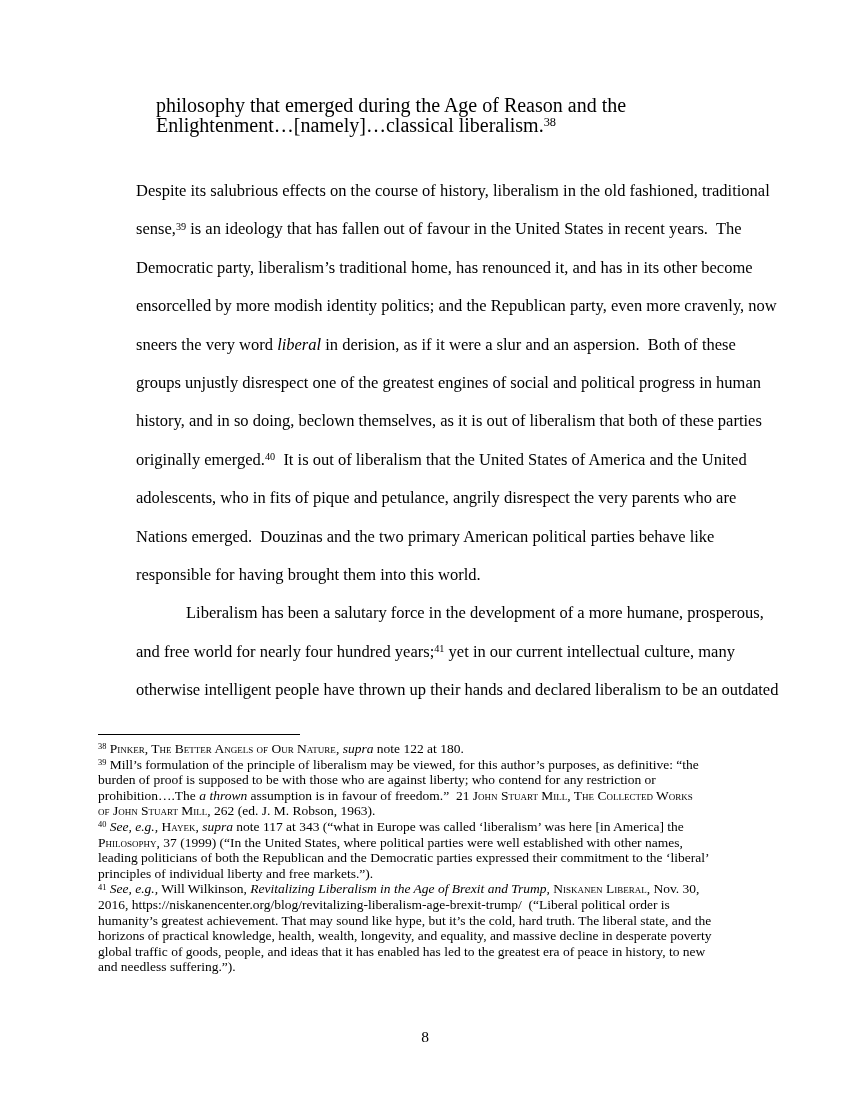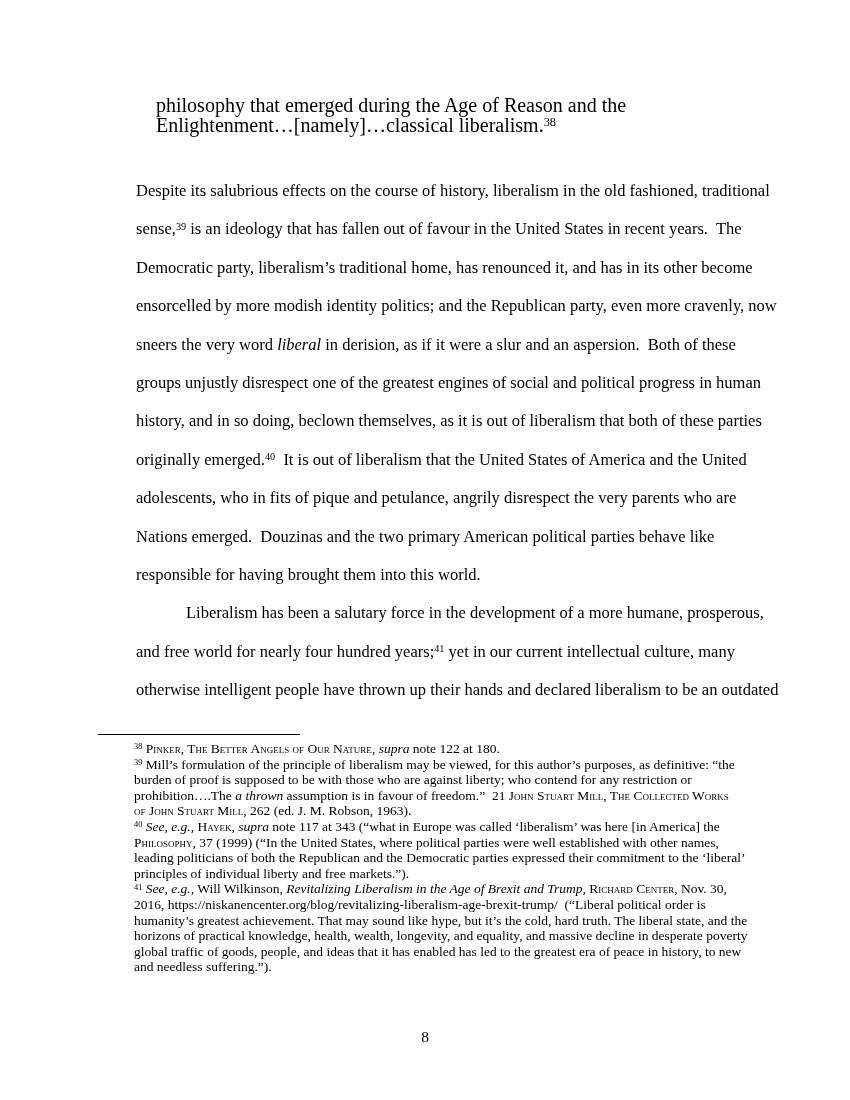--- a/index.html
+++ b/index.html
@@ -41,21 +41,20 @@
     height: 0;
     border-top: 1px solid #000000;
   }
   .footnotes {
     position: absolute;
     left: 98px;
     top: 741px;
     width: 680px;
     font-size: 13.5px;
     line-height: 15.6px;
-    margin-left: 36px;
   }
   .page-number {
     position: absolute;
     left: 0;
     top: 1028px;
     width: 850px;
     text-align: center;
     font-size: 15.5px;
   }
   sup {
@@ -112,21 +111,21 @@
         <div class="line">prohibition….The <em>a thrown</em> assumption is in favour of freedom.”  21 <span class="sc">John Stuart Mill, The Collected Works</span></div>
         <div class="line"><span class="sc">of John Stuart Mill</span>, 262 (ed. J. M. Robson, 1963).</div>
       </div>
     <div>
         <div class="line"><sup>40</sup> <em>See, e.g.,</em> <span class="sc">Hayek</span>, <em>supra</em> note 117 at 343 (“what in Europe was called ‘liberalism’ was here [in America] the</div>
         <div class="line"><span class="sc">Philosophy</span>, 37 (1999) (“In the United States, where political parties were well established with other names,</div>
         <div class="line">leading politicians of both the Republican and the Democratic parties expressed their commitment to the ‘liberal’</div>
         <div class="line">principles of individual liberty and free markets.”).</div>
       </div>
     <div>
-        <div class="line"><sup>41</sup> <em>See, e.g.,</em> Will Wilkinson, <em>Revitalizing Liberalism in the Age of Brexit and Trump,</em> <span class="sc">Richard Center</span>, Nov. 30,</div>
+        <div class="line"><sup>41</sup> <em>See, e.g.,</em> Will Wilkinson, <em>Revitalizing Liberalism in the Age of Brexit and Trump,</em> <span class="sc">Niskanen Liberal</span>, Nov. 30,</div>
         <div class="line">2016, https://niskanencenter.org/blog/revitalizing-liberalism-age-brexit-trump/  (“Liberal political order is</div>
         <div class="line">humanity’s greatest achievement. That may sound like hype, but it’s the cold, hard truth. The liberal state, and the</div>
         <div class="line">horizons of practical knowledge, health, wealth, longevity, and equality, and massive decline in desperate poverty</div>
         <div class="line">global traffic of goods, people, and ideas that it has enabled has led to the greatest era of peace in history, to new</div>
         <div class="line">and needless suffering.”).</div>
       </div>
   </div>
 
   <div class="page-number">8</div>
 

